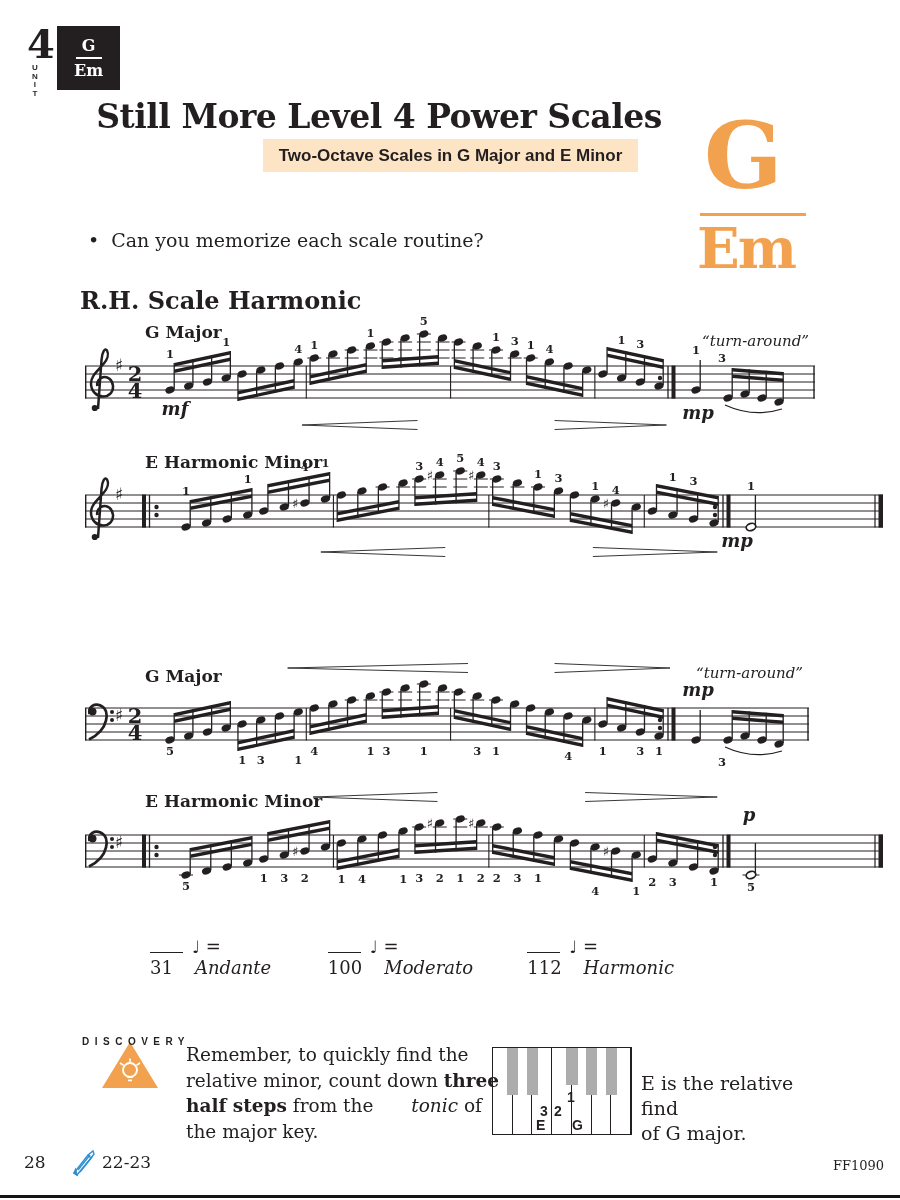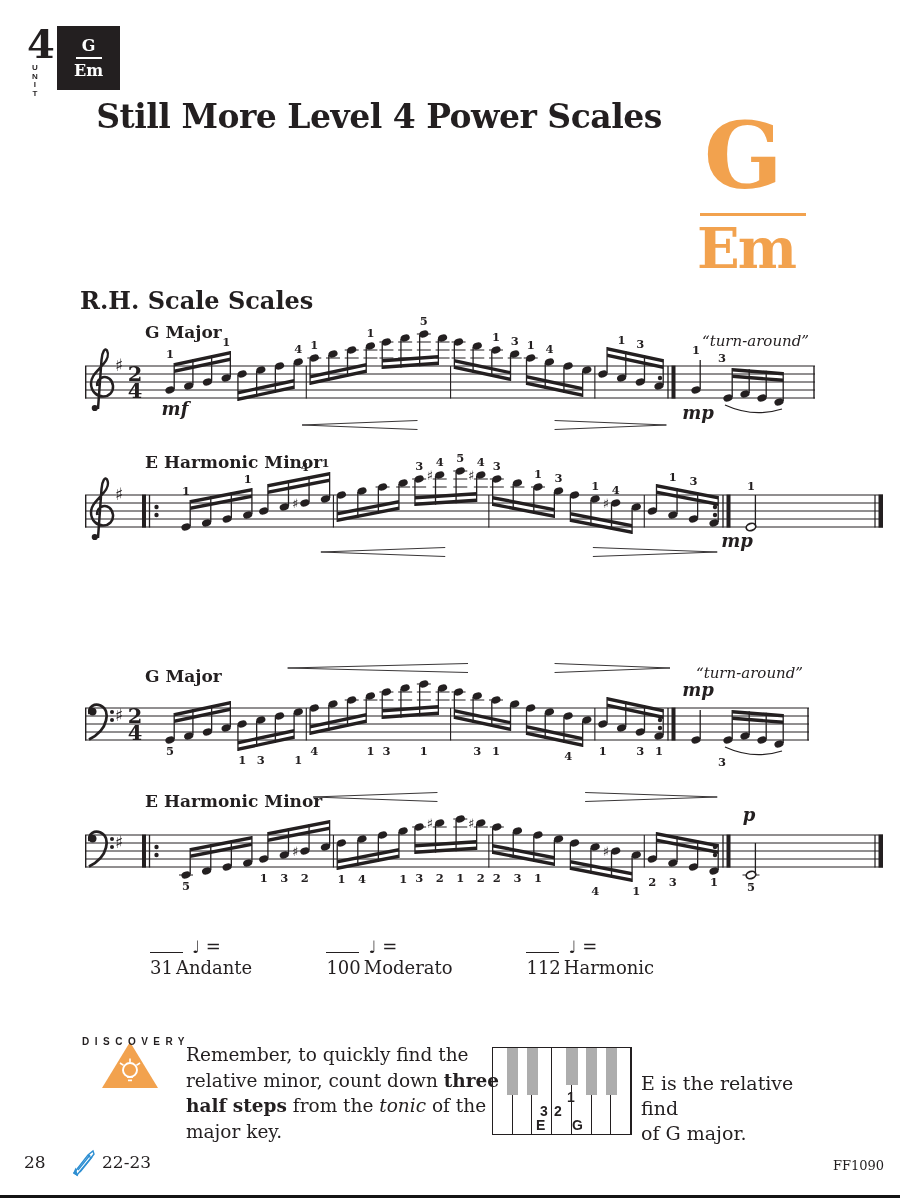--- a/index.html
+++ b/index.html
@@ -26,28 +26,28 @@
   .bullet-line{left:88px;top:229px;font-size:19px;}
   .bullet-line .dot{margin-right:12px;}
   .section-heading{font-size:24px;font-weight:bold;}
   .rh-heading{left:80px;top:286px;}
   .lh-heading{left:80px;top:612px;}
   .staff-label{font-size:17px;font-weight:bold;}
   
   .tempo-row{left:150px;top:936px;width:578px;display:flex;justify-content:space-between;font-size:18px;}
   .tempo-item .blank{display:inline-block;width:33px;border-bottom:1.7px solid #231f20;height:14px;margin-right:9px;}
   .tempo-item .glyph{font-family:"DejaVu Sans",sans-serif;font-size:17px;}
-  .tempo-item .name{margin-left:3px;text-align:center;}
+  .tempo-item .name{font-style:italic;margin-left:22px;text-align:center;}
   
   .disc-label{left:82px;top:1036px;font-family:"Liberation Sans",sans-serif;font-weight:bold;
               font-size:10px;letter-spacing:5.5px;z-index:3;}
   .disc-tri{left:101px;top:1041px;z-index:2;}
   .disc-text{left:186px;top:1042px;width:316px;font-size:18.5px;line-height:1.38;}
   .disc-text b{font-weight:bold;}
-  .disc-text i{font-style:italic;}
+  .disc-text i{font-style:italic;margin-left:32px;}
   
   .kbd{left:492px;top:1047px;width:138px;height:86px;border:1.6px solid #231f20;display:flex;}
   .kbd .wk{flex:1;border-right:1px solid #231f20;}
   .kbd .wk:last-child{border-right:none;}
   .bk{position:absolute;width:11.4px;background:#ADADAD;top:0;}
   .kbd-lab{position:absolute;font-family:"Liberation Sans",sans-serif;font-weight:bold;font-size:14px;}
   .caption{left:641px;top:1071px;width:190px;font-size:19px;line-height:1.32;}
   
   .pg-num{left:24px;top:1152px;font-size:17px;}
   .pencil{left:66px;top:1146px;}
@@ -67,27 +67,31 @@
     <span>I</span>
     <span>T</span>
   </div>
   <div class="abs key-badge">
     <div class="kt">G</div>
     <div class="rule"></div>
     <div class="kb">Em</div>
   </div>
 
   <div class="abs page-title">Still More Level 4 Power Scales</div>
+  <div class="abs subtitle-box">Two-Octave Scales in G Major and E Minor</div>
 
   <div class="abs gem-g">G</div>
   <div class="abs gem-rule"></div>
   <div class="abs gem-em">Em</div>
 
-
-  <div class="abs section-heading rh-heading">R.H. Scale Scales</div>
+  <div class="abs bullet-line">
+    <span class="dot">•</span><span>Can you memorize each scale routine?</span>
+  </div>
+
+  <div class="abs section-heading rh-heading">R.H. Scale Harmonic</div>
 
   <div class="abs staff-label" style="left:145px;top:322px;">G Major</div>
   <div class="abs staff-label" style="left:145px;top:452px;">E Harmonic Minor</div>
   <div class="abs staff-label" style="left:145px;top:666px;">G Major</div>
   <div class="abs staff-label" style="left:145px;top:791px;">E Harmonic Minor</div>
 
   <div id="score-layer">
       <svg width="810" height="128" viewBox="0 0 810 128" style="position:absolute;left:85px;top:320px;overflow:visible;">
         <line x1="0" y1="46" x2="730" y2="46" stroke="#231F20" stroke-width="1"></line>
         <line x1="0" y1="54" x2="730" y2="54" stroke="#231F20" stroke-width="1"></line>

